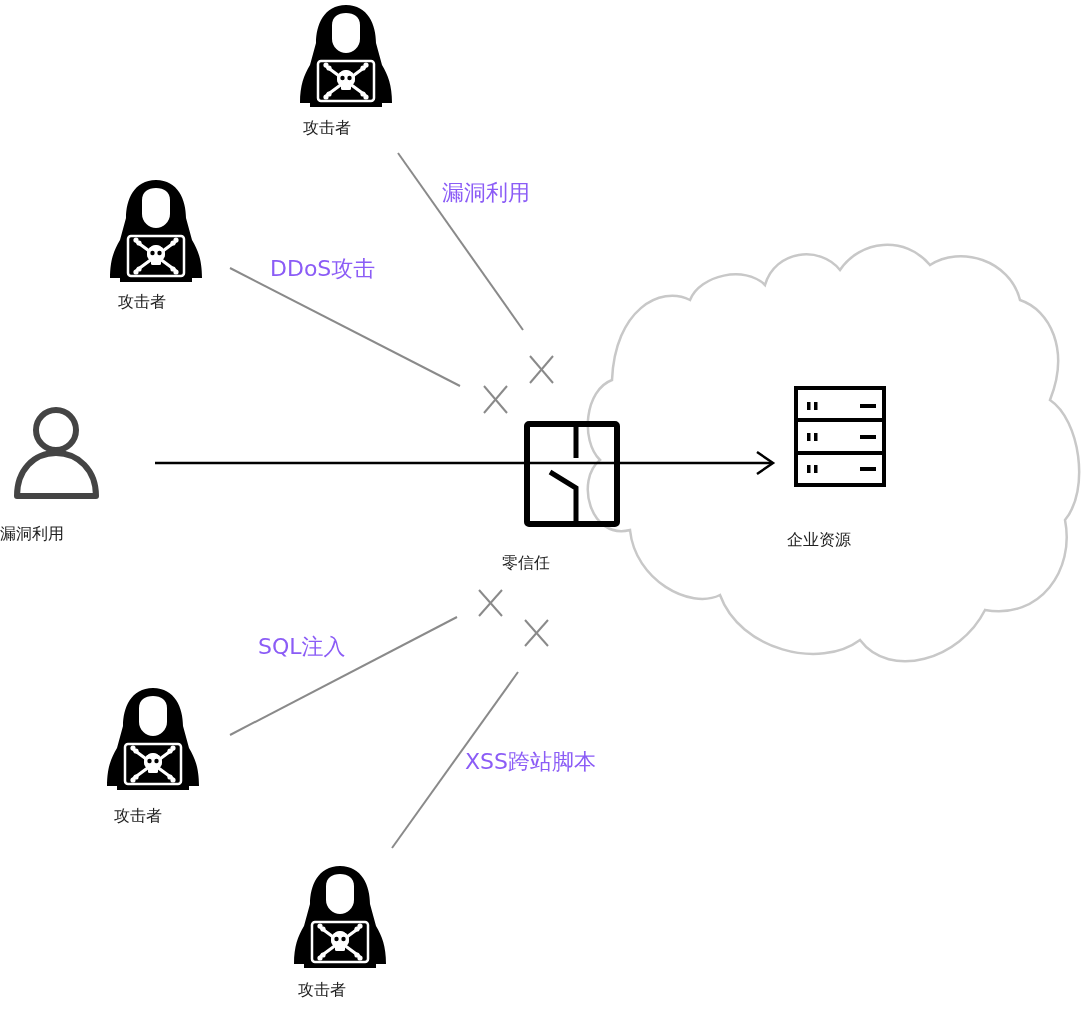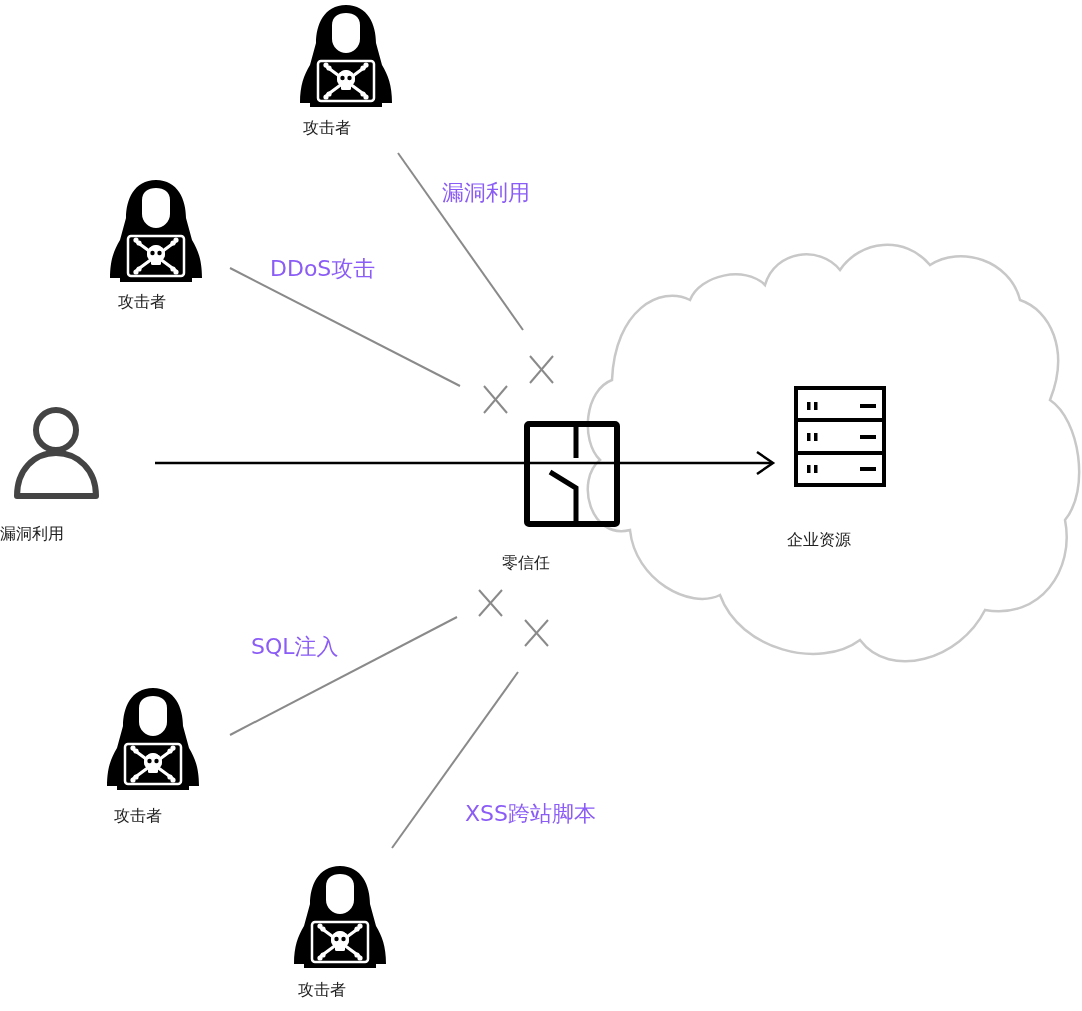--- a/index.html
+++ b/index.html
@@ -127,14 +127,14 @@
 <div class="lbl lbl-node" style="left:118px; top:292px;">攻击者</div>
 <div class="lbl lbl-node" style="left:114px; top:806px;">攻击者</div>
 <div class="lbl lbl-node" style="left:298px; top:980px;">攻击者</div>
 
 <div class="lbl lbl-node" style="left:0px; top:524px;">漏洞利用</div>
 <div class="lbl lbl-node" style="left:502px; top:553px;">零信任</div>
 <div class="lbl lbl-node" style="left:787px; top:530px;">企业资源</div>
 
 <div class="lbl lbl-attack" style="left:442px; top:178px;">漏洞利用</div>
 <div class="lbl lbl-attack" style="left:270px; top:254px;">DDoS攻击</div>
-<div class="lbl lbl-attack" style="left:251px; top:632px;">SQL注入</div>
-<div class="lbl lbl-attack" style="left:465px; top:799px;">XSS跨站脚本</div>
+<div class="lbl lbl-attack" style="left:258px; top:632px;">SQL注入</div>
+<div class="lbl lbl-attack" style="left:465px; top:747px;">XSS跨站脚本</div>
 
 </body></html>

